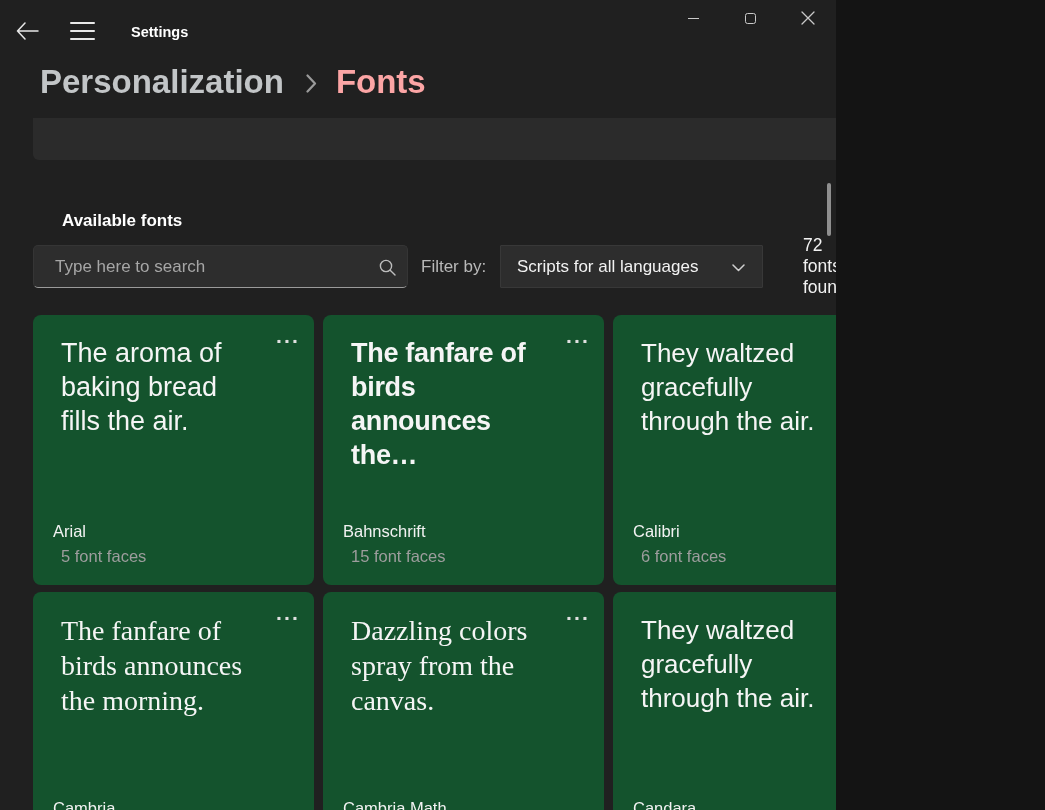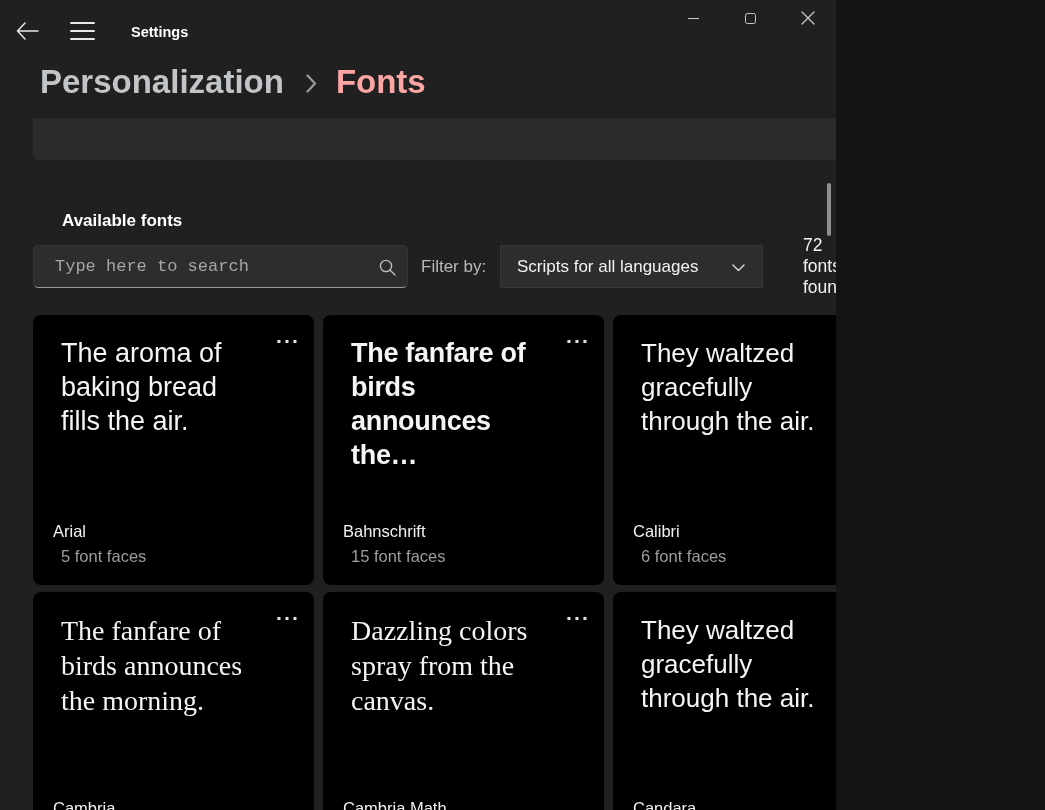--- a/index.html
+++ b/index.html
@@ -49,21 +49,21 @@
 
   .search-box {
     position: absolute; left: 33px; top: 245px; width: 375px; height: 43px;
     background: #2d2d2d; border: 1px solid #353535; border-bottom: 1.6px solid #9a9a9a;
     border-radius: 5px;
   }
   .search-input {
     position: absolute; left: 0; top: 0; width: 100%; height: 100%;
     background: transparent; border: none; outline: none;
     padding: 0 40px 0 21px; font-size: 17px; color: #e8e8e8;
-    font-family: Liberation Mono, monospace;
+    font-family: Liberation Sans, sans-serif;
   }
   .search-input::placeholder { color: #a6a6a6; opacity: 1; }
   .search-icon { position: absolute; right: 11px; top: 13px; pointer-events: none; }
 
   .filter-label { position: absolute; left: 421px; top: 245px; height: 43px;
     display: flex; align-items: center; font-size: 17px; color: #b8b8b8; }
 
   .filter-dropdown {
     position: absolute; left: 500px; top: 245px; width: 263px; height: 43px;
     background: #2d2d2d; border: 1px solid #383838; border-radius: 1px;
@@ -74,21 +74,21 @@
 
   .results-count { position: absolute; left: 803px; top: 245px; height: 43px;
     display: flex; align-items: center; font-size: 17.5px; color: #f2f2f2; }
 
   
   .cards-grid {
     position: absolute; left: 33px; top: 315px; width: 861px;
     display: grid; grid-template-columns: repeat(3, 281px); grid-auto-rows: 270px;
     column-gap: 9px; row-gap: 7px;
   }
-  .card { position: relative; background: #000000; border-radius: 8px; cursor: pointer; }
+  .card { position: relative; background: #14532d; border-radius: 8px; cursor: pointer; }
   .preview { position: absolute; left: 28px; top: 21px; right: 46px;
     color: #f5f5f5; white-space: pre-line; }
   .pv-arial       { font-size: 27px; line-height: 34px; }
   .pv-bahnschrift { font-size: 27px; line-height: 34px; font-weight: 600; letter-spacing: -0.3px; }
   .pv-calibri     { font-size: 26px; line-height: 34px; }
   .pv-serif       { font-family: "Liberation Serif", "DejaVu Serif", serif; font-size: 28px; line-height: 35px; }
   .pv-candara     { font-size: 26px; line-height: 34px; }
   .more-btn { position: absolute; top: 16px; right: 14px; background: none; border: none;
     color: #e0e0e0; font-size: 21px; font-weight: 700; letter-spacing: 1px; cursor: pointer;
     font-family: "Liberation Sans", sans-serif; line-height: 20px; }

